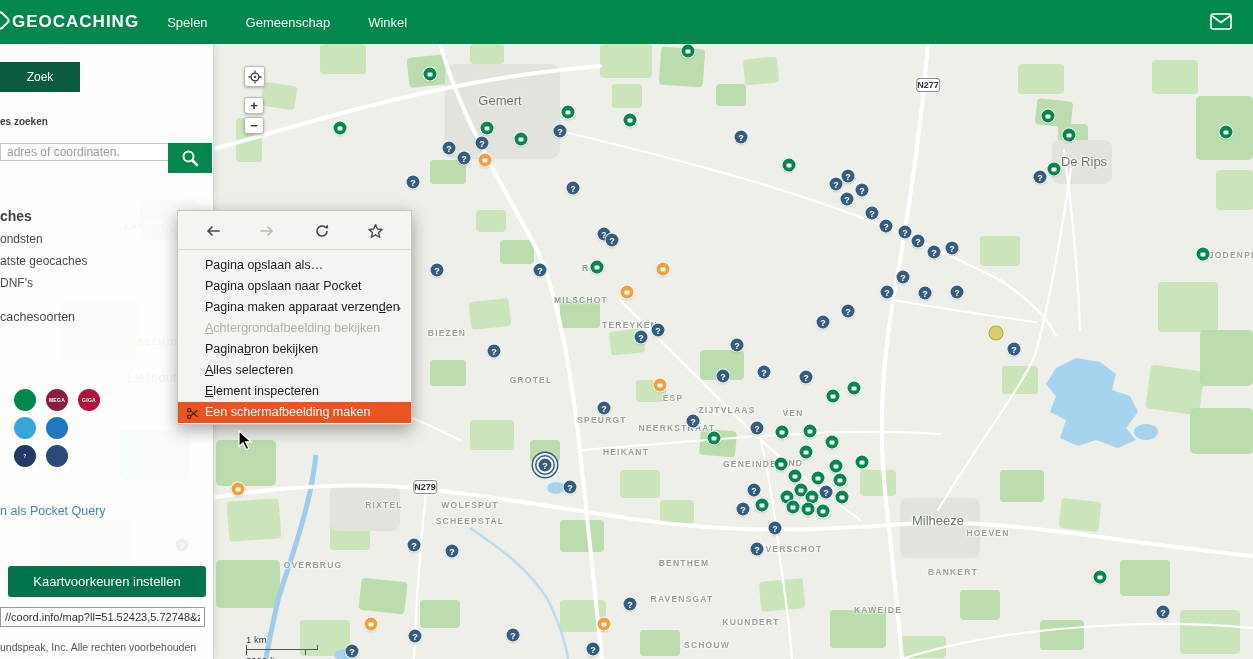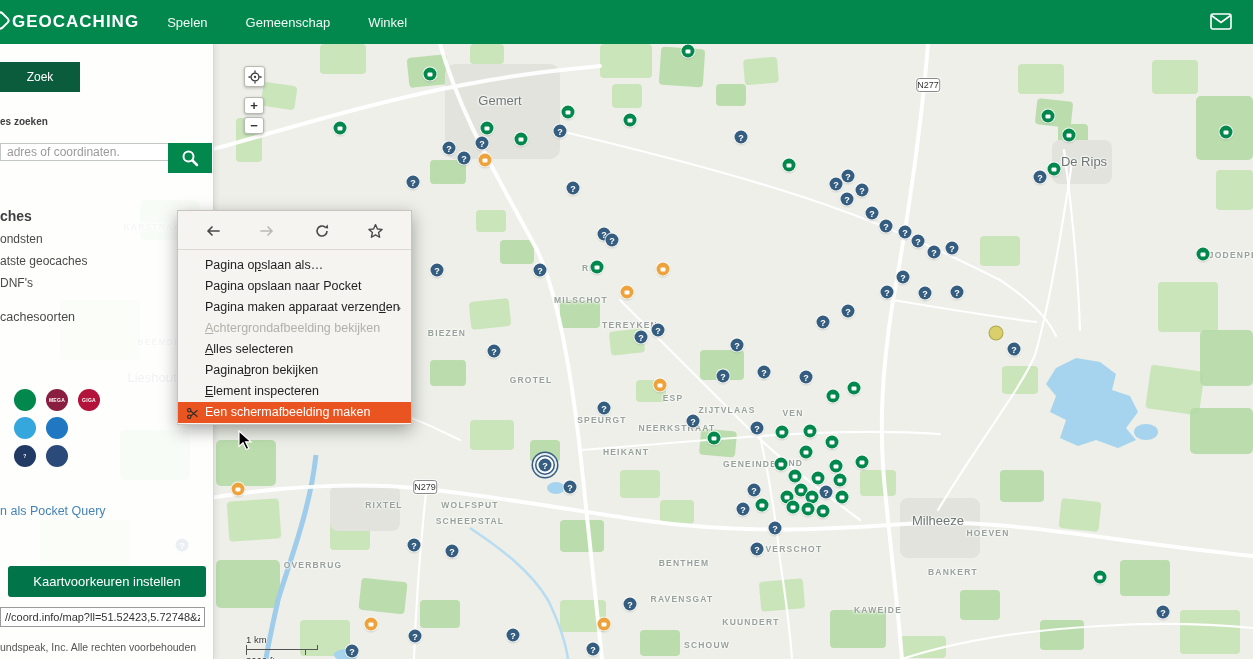--- a/index.html
+++ b/index.html
@@ -8,21 +8,21 @@
 
   
   #map { position:absolute; inset:0; z-index:0; }
   #map svg.bg { position:absolute; left:0; top:0; }
   #map-labels { position:absolute; inset:0; z-index:2; pointer-events:none; }
   .place { position:absolute; transform:translate(-50%,-50%); font-size:8.5px; letter-spacing:1.2px; color:#98a09a;
            white-space:nowrap; text-shadow:0 0 2px #fff,0 0 2px #fff,0 0 3px #fff; font-weight:bold; }
   .town  { position:absolute; transform:translate(-50%,-50%); font-size:13px; color:#6d7673; white-space:nowrap;
            text-shadow:0 0 2px #fff,0 0 3px #fff,0 0 3px #fff; }
   .road-badge { position:absolute; transform:translate(-50%,-50%); font-size:9px; color:#333; background:#fff;
-           border:1px solid #8a8a8a; border-radius:3px; padding:0 0; line-height:12px; font-weight:normal;
+           border:1px solid #8a8a8a; border-radius:3px; padding:0 0; line-height:12px; font-weight:bold;
            box-shadow:0 0 0 1px rgba(255,255,255,.6); }
   #markers { position:absolute; inset:0; z-index:3; }
   .marker { position:absolute; width:13px; height:13px; border-radius:50%; transform:translate(-50%,-50%);
             display:flex; align-items:center; justify-content:center; color:#fff; font-size:9px; font-weight:bold;
             box-shadow:0 0 0 1px rgba(255,255,255,.85), 0 1px 2px rgba(0,0,0,.35); cursor:pointer; }
   .m-m { background:#355d80; }
   .m-t { background:#02874d; }
   .m-o { background:#eda23c; }
   .m-y { background:#d9cf6d; box-shadow:0 0 0 1px #b0a74d; }
   .m-c { background:#355d80; box-shadow:0 0 0 2px #fff, 0 0 0 3.5px #355d80, 0 0 0 5.5px rgba(255,255,255,.9), 0 0 0 7px #355d80; }
@@ -428,22 +428,22 @@
       <svg width="17" height="17" viewBox="0 0 16 16">
         <polygon points="8,1.5 9.8,5.6 14.2,6 10.9,9 11.9,13.4 8,11.1 4.1,13.4 5.1,9 1.8,6 6.2,5.6" fill="none" stroke="#4a4a4a" stroke-width="1.3" stroke-linejoin="round"></polygon>
       </svg>
     </div>
   </div>
   <div id="ctx-items">
       <div class="ctx-item"><span>Pagina o</span><span class="key">p</span><span>slaan als…</span></div>
       <div class="ctx-item"><span>Pagina opslaan naar Pocket</span></div>
       <div class="ctx-item"><span>Pagina maken apparaat verzen</span><span class="key">d</span><span>en</span><span class="sub-arrow">›</span></div>
       <div class="ctx-item disabled"><span></span><span class="key">A</span><span>chtergrondafbeelding bekijken</span></div>
+      <div class="ctx-item"><span>Pagina</span><span class="key">b</span><span>ron bekijken</span></div>
       <div class="ctx-item"><span></span><span class="key">A</span><span>lles selecteren</span></div>
-      <div class="ctx-item"><span>Pagina</span><span class="key">b</span><span>ron bekijken</span></div>
       <div class="ctx-item"><span></span><span class="key">E</span><span>lement inspecteren</span></div>
       <div class="ctx-item hl"><span class="item-icon"><svg viewBox="0 0 16 16" width="13" height="13">
             <circle cx="4" cy="4" r="2.1" fill="none" stroke="#2b2b2b" stroke-width="1.4"></circle>
             <circle cx="4" cy="12" r="2.1" fill="none" stroke="#2b2b2b" stroke-width="1.4"></circle>
             <path d="M6 5 L14 12 M6 11 L14 4" stroke="#2b2b2b" stroke-width="1.4"></path>
           </svg></span><span>Een schermafbeelding maken</span></div>
     </div>
 </div>
 
 <div id="cursor">

